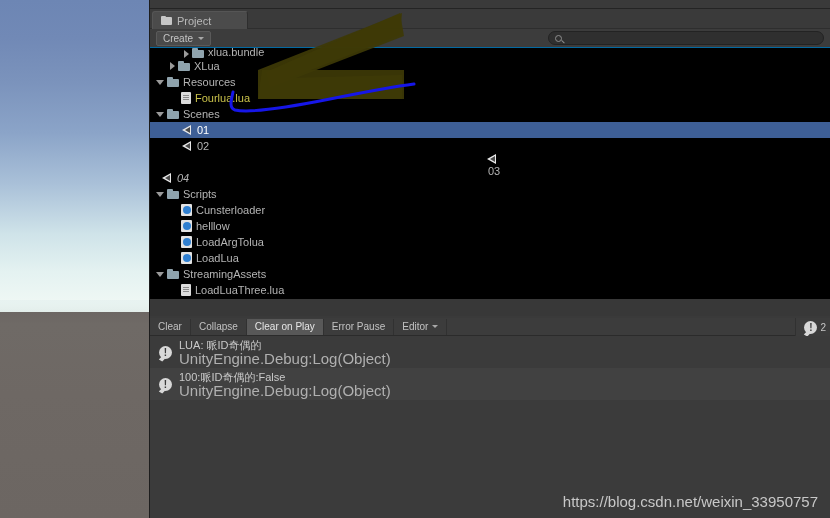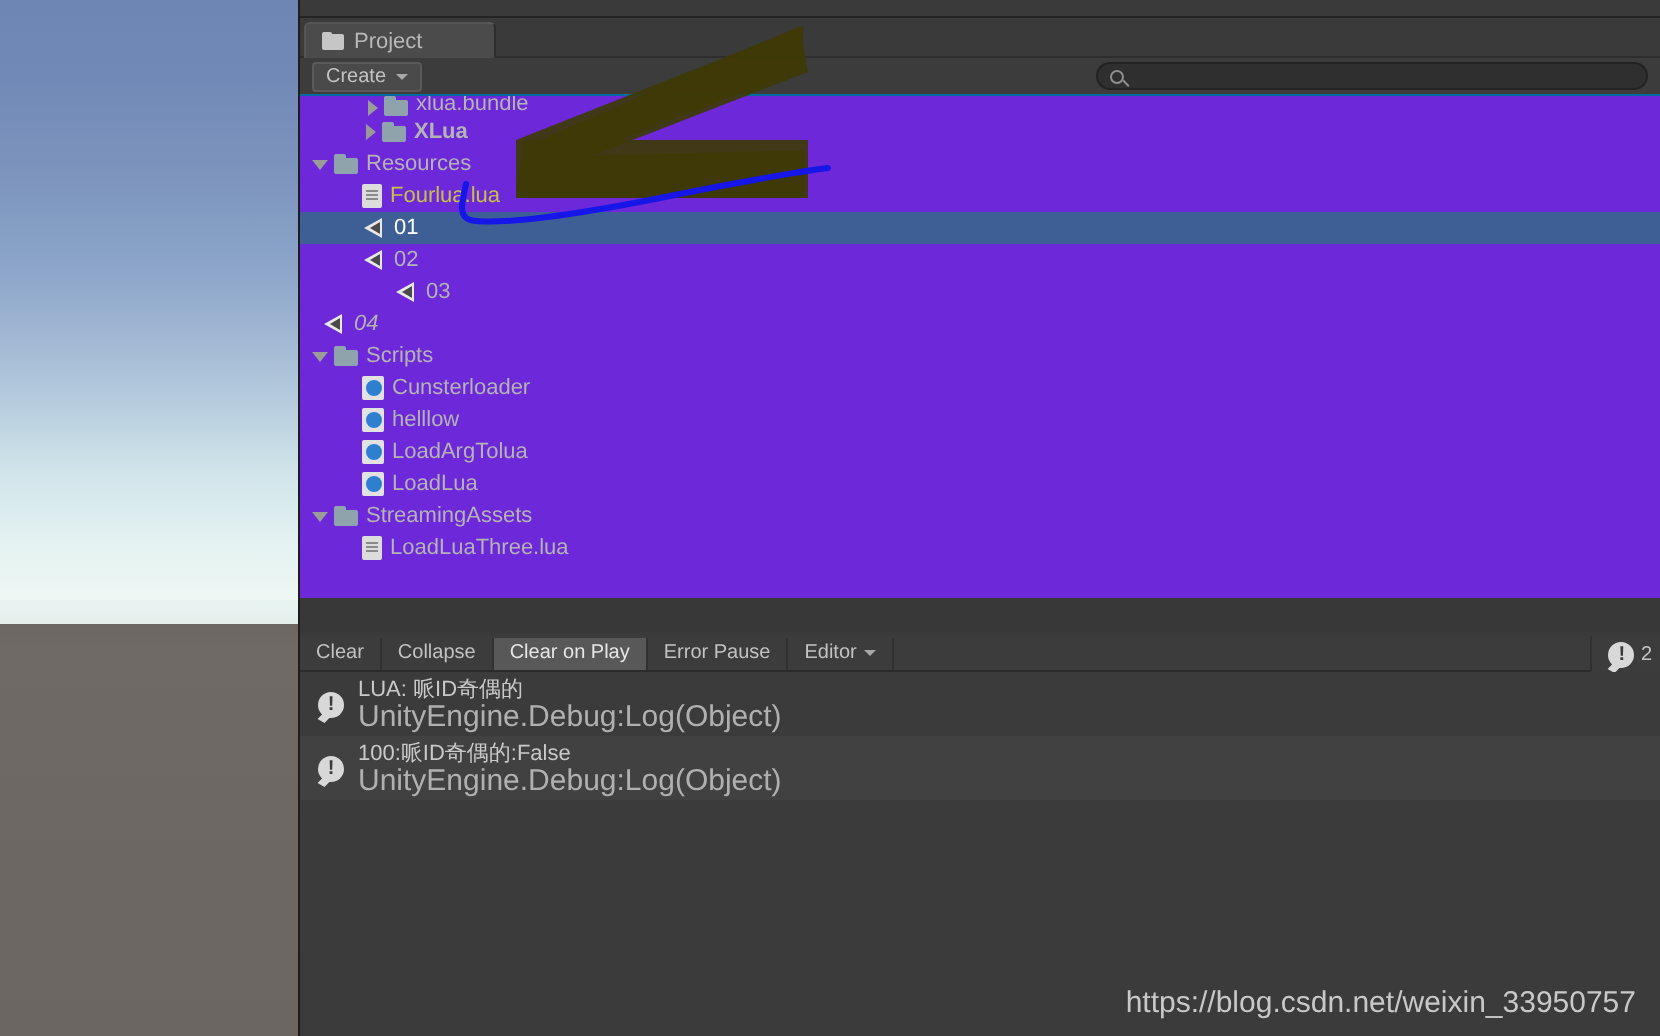--- a/index.html
+++ b/index.html
@@ -121,21 +121,21 @@
   }
   .search-input {
     flex: 1; background: transparent; border: 0; outline: none;
     color: #c0c0c0; font-size: 10px; padding-left: 5px;
     font-family: "Liberation Sans", sans-serif;
   }
 
   
   .tree {
     position: absolute; left: 0; top: 48px; width: 680px; height: 251px;
-    background: #6d28d9; overflow: hidden;
+    background: #000000; overflow: hidden;
   }
   .row {
     position: relative; height: 16px; display: flex; align-items: center;
     color: #b4b4b4; font-size: 11px; white-space: nowrap;
   }
   .row.selected { background: #3e5f96; }
   .row.selected .row-label { color: #ffffff; }
   .row.clipped { height: 10px; align-items: flex-end; overflow: hidden; }
   .row-label { color: #b4b4b4; }
   .row-label.hl { color: #c9c14a; }
@@ -280,46 +280,51 @@
         <input class="search-input" type="text" value="" placeholder="" style="">
       </div>
     </div>
 
     <div class="tree">
         <div class="row clipped" style="padding-left: 34px;">
           <span class="twisty closed"></span>
           <span class="ic ic-folder"></span>
           <span class="row-label">xlua.bundle</span>
         </div>
-        <div class="row" style="padding-left: 33px; font-weight: bold;">
+        <div class="row" style="padding-left: 20px;">
           <span class="twisty closed"></span>
           <span class="ic ic-folder"></span>
           <span class="row-label">XLua</span>
         </div>
         <div class="row" style="padding-left: 6px;">
           <span class="twisty"></span>
           <span class="ic ic-folder"></span>
           <span class="row-label">Resources</span>
         </div>
         <div class="row" style="padding-left: 20px;">
           <span class="twisty blank"></span>
           <span class="ic ic-file"></span>
           <span class="row-label hl">Fourlua.lua</span>
         </div>
+        <div class="row" style="padding-left: 6px;">
+          <span class="twisty"></span>
+          <span class="ic ic-folder"></span>
+          <span class="row-label">Scenes</span>
+        </div>
         <div class="row selected" style="padding-left: 20px;">
           <span class="twisty blank"></span>
           <span class="ic ic-scene"></span>
           <span class="row-label">01</span>
         </div>
         <div class="row" style="padding-left: 20px;">
           <span class="twisty blank"></span>
           <span class="ic ic-scene"></span>
           <span class="row-label">02</span>
         </div>
-        <div class="row" style="padding-left: 36px;">
+        <div class="row" style="padding-left: 8px; flex-direction: column;">
           <span class="twisty blank"></span>
           <span class="ic ic-scene"></span>
           <span class="row-label">03</span>
         </div>
         <div class="row" style=" font-style: italic;">
           <span class="twisty blank"></span>
           <span class="ic ic-scene"></span>
           <span class="row-label">04</span>
         </div>
         <div class="row" style="padding-left: 6px;">

